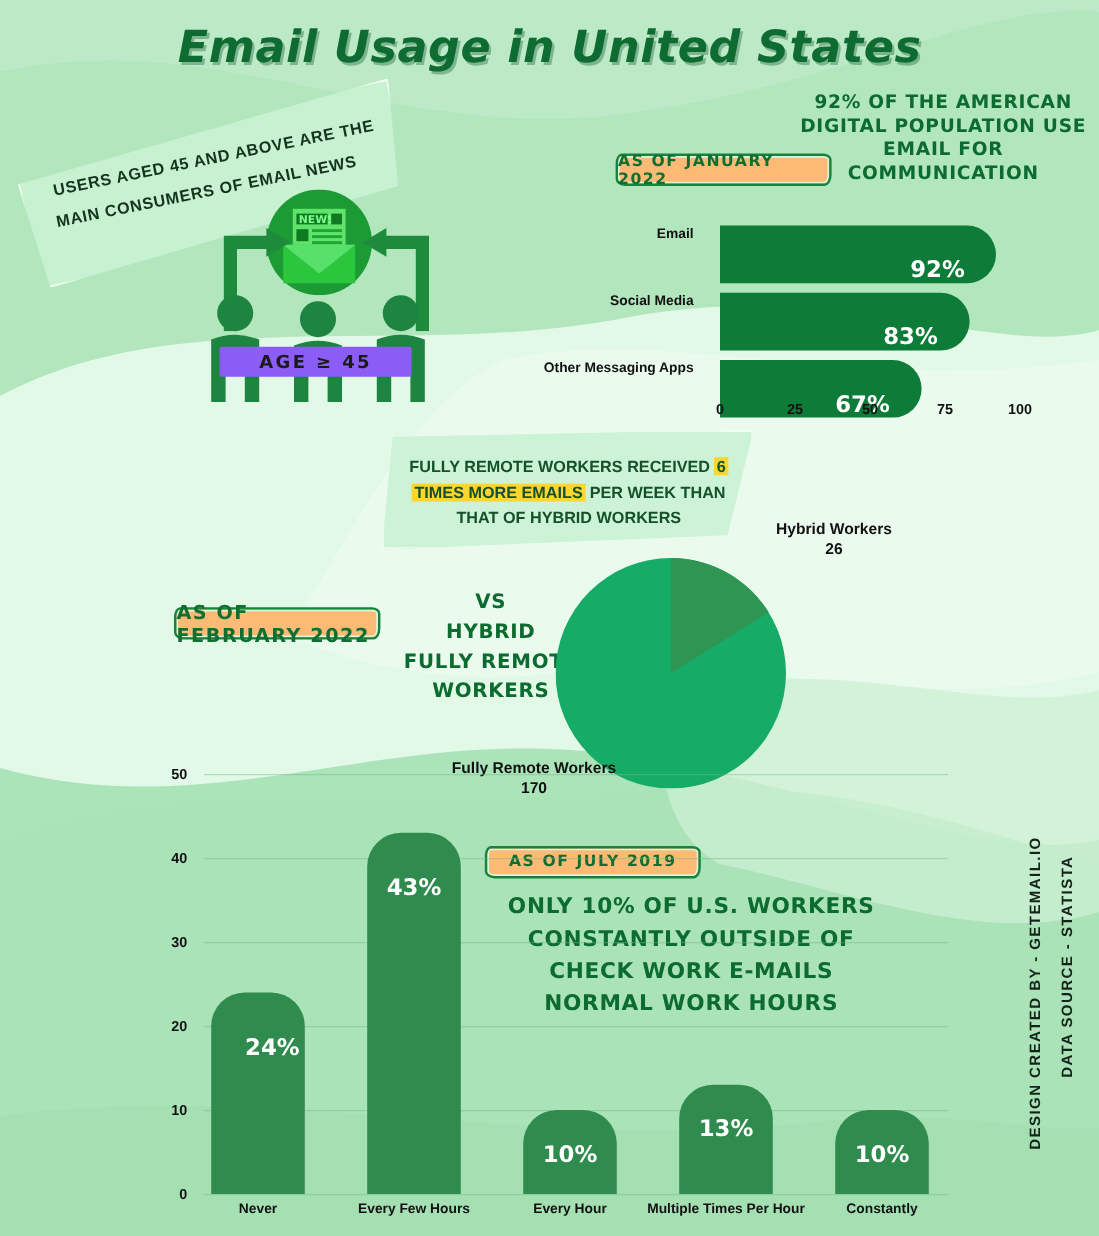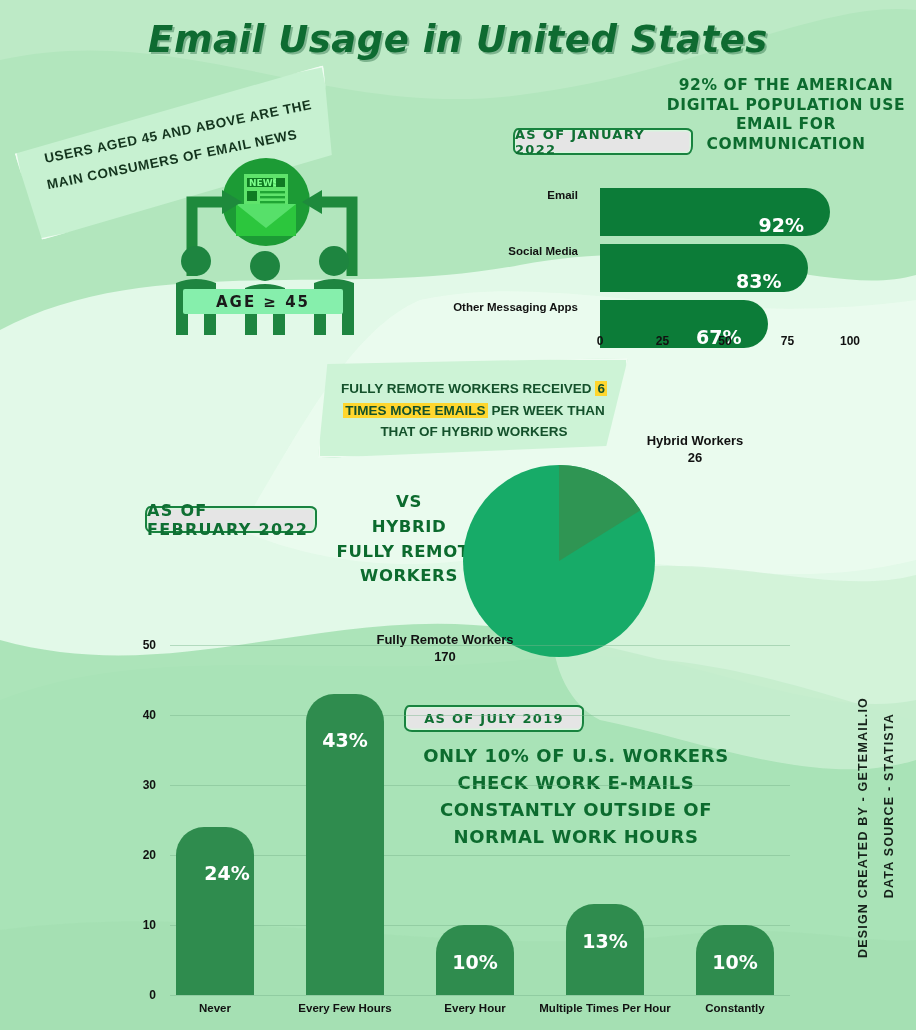--- a/index.html
+++ b/index.html
@@ -26,21 +26,21 @@
     font-family: "DejaVu Sans", sans-serif;
     font-weight: 700; font-style: italic;
     font-size: 37px; letter-spacing: 0.5px;
     color: #0e6b31;
     text-shadow: 2px 2px 0 rgba(10,80,40,.35);
   }
 
   
   .badge {
     position: absolute;
-    background: #e5e5e5;
+    background: #fdba74;
     border: 2.5px solid #18833f;
     border-radius: 5px 7px 6px 8px / 8px 5px 9px 6px;
     color: #0f6f33;
     font-family: "DejaVu Sans", sans-serif;
     font-weight: 700;
     letter-spacing: 1.3px;
     display: flex; align-items: center; justify-content: center;
     box-shadow: 0 0 0 1.5px #d8f6de inset;
   }
 
@@ -118,21 +118,21 @@
     position: absolute;
     writing-mode: vertical-rl;
     transform: rotate(180deg);
     font-family: "Liberation Sans", sans-serif;
     font-size: 12.5px; font-weight: 700; letter-spacing: 1.2px;
     color: #16221a;
     white-space: nowrap;
   }
   .age-banner {
     position: absolute;
-    background: #86efac;
+    background: #8b5cf6;
     color: #1a1a1a;
     font-family: "DejaVu Sans", sans-serif;
     font-weight: 700; font-size: 15px; letter-spacing: 2px;
     display: flex; align-items: center; justify-content: center;
     border-radius: 2px;
   }
   .hl { background: #ffd62e; padding: 0 2px; }
 </style>
 </head>
 <body>
@@ -287,22 +287,22 @@
 
   <div class="pie-label" style="left:355px; top:632px; width:180px;">
     <div>Fully Remote Workers</div>
     <div>170</div>
   </div>
 
   <div class="badge" style="left:404px; top:705px; width:180px; height:27px; font-size:13px;">AS OF JULY 2019</div>
 
   <div class="headline" style="left:396px; top:742px; width:360px; font-size:18px; line-height:1.5;">
     <div>ONLY 10% OF U.S. WORKERS</div>
+    <div>CONSTANTLY OUTSIDE OF</div>
     <div>CHECK WORK E-MAILS</div>
-    <div>CONSTANTLY OUTSIDE OF</div>
     <div>NORMAL WORK HOURS</div>
   </div>
 
   <div style="position:absolute; left:170px; top:645px; width:620px; height:350px;">
 
     <div class="gridline" style="left:0;   top:0px;   width:620px;"></div>
     <div class="gridline" style="left:0;   top:70px;  width:620px;"></div>
     <div class="gridline" style="left:0;   top:140px; width:620px;"></div>
     <div class="gridline" style="left:0;   top:210px; width:620px;"></div>
     <div class="gridline" style="left:0;   top:280px; width:620px;"></div>

